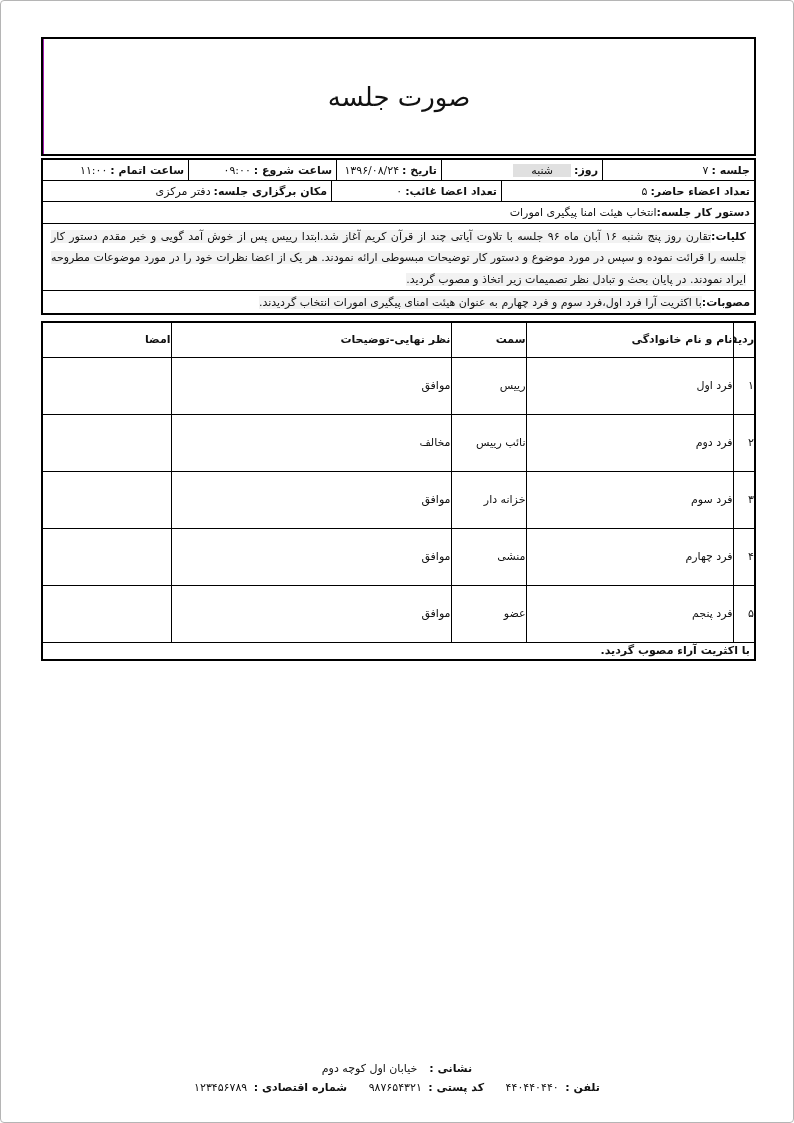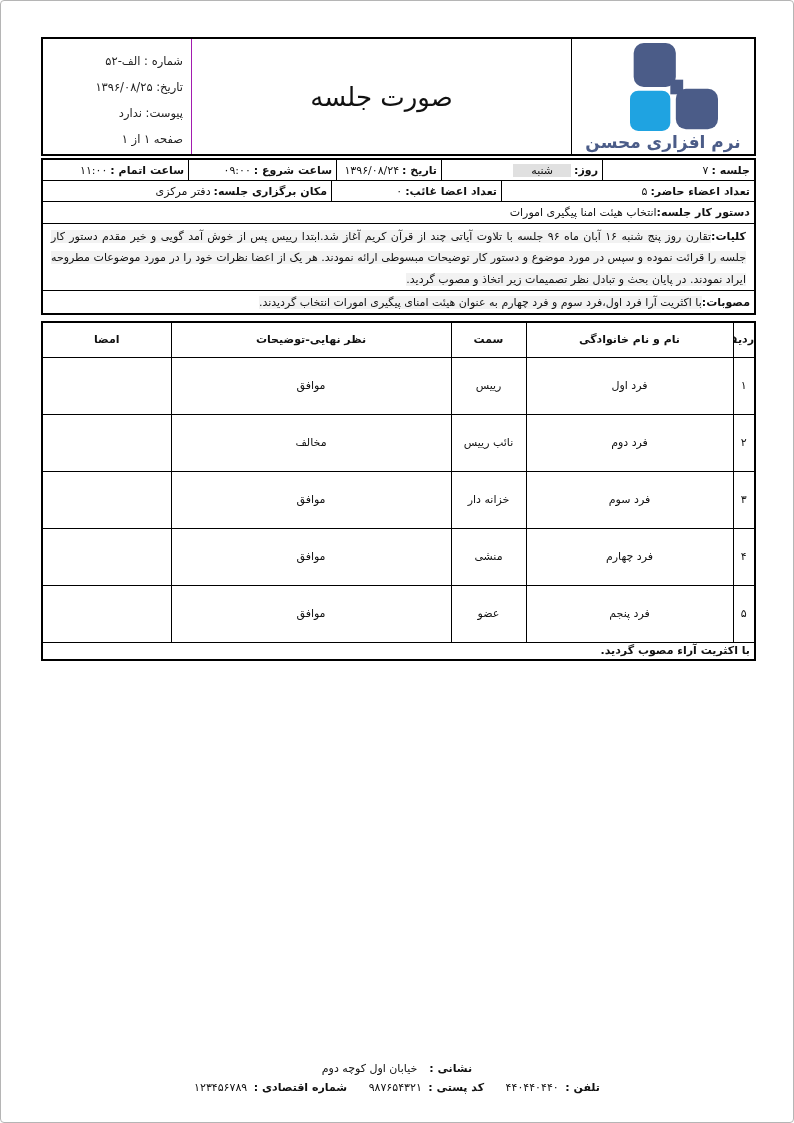--- a/index.html
+++ b/index.html
@@ -36,55 +36,40 @@
   .c-start { width:148px; } .c-end { flex:1; }
   .c-present { width:253px; } .c-absent { width:170px; } .c-location { flex:1; }
   .cell-full { width:100%; padding:2px 4px; }
   .para { display:block; width:100%; padding:2px 8px 0; line-height:21.5px;
           text-align:justify; }
 
   
   table.members { position:absolute; top:320px; right:37px; width:715px;
                   border-collapse:collapse; direction:rtl; table-layout:fixed;
                   font-size:11px; color:#111; border:2px solid #000; }
-  .members th, .members td { border:1px solid #000; text-align:center; vertical-align:middle;
+  .members th, .members td { border:1px solid #000; text-align:right; vertical-align:middle;
                              overflow:hidden; }
   .members th { height:35px; font-weight:bold; }
   .members td { height:57px; }
   .members tr.tfoot td { height:18px; text-align:right; padding:0 4px; font-weight:bold; }
 
   
   .page-footer { position:absolute; top:1058px; right:0; width:100%; text-align:center;
                  font-size:11px; line-height:19px; color:#111; }
   .page-footer .grp { display:inline-block; margin:0 9px; }
 
   svg .dk { fill:#4b5c88; } svg .lt { fill:#1fa3e1; }
 </style>
 </head>
 <body>
 
 <div class="page">
 
   <div class="header-box">
-    <div class="logo-cell">
-      <svg width="120" height="92" viewBox="0 0 124 96">
-        <rect class="dk" x="30" y="0" width="46" height="48" rx="11"></rect>
-        <rect class="dk" x="70" y="40" width="14" height="16"></rect>
-        <rect class="dk" x="76" y="50" width="46" height="44" rx="11"></rect>
-        <rect class="lt" x="26" y="52" width="44" height="44" rx="9"></rect>
-      </svg>
-      <div class="logo-text">نرم افزاری محسن</div>
-    </div>
     <div class="title-cell">صورت جلسه</div>
-    <div class="meta-cell">
-      <div>شماره : الف-۵۲</div>
-      <div>تاریخ: ۱۳۹۶/۰۸/۲۵</div>
-      <div>پیوست: ندارد</div>
-      <div>صفحه ۱ از ۱</div>
-    </div>
   </div>
 
   <div class="info-box">
     <div class="irow r1">
       <div class="cell c-session">
         <span class="lbl">جلسه :</span>
         <span>۷</span>
       </div>
       <div class="cell c-day">
         <span class="lbl">روز:</span>

